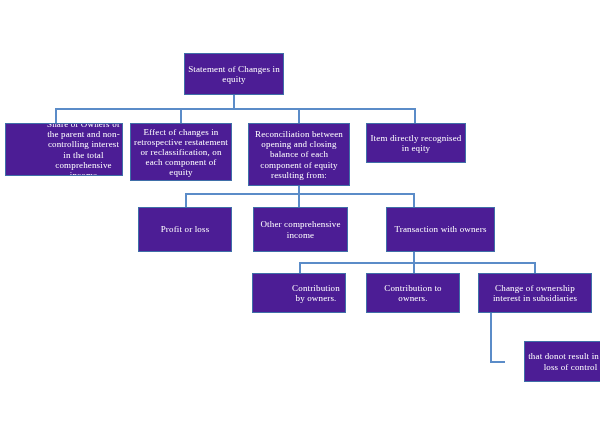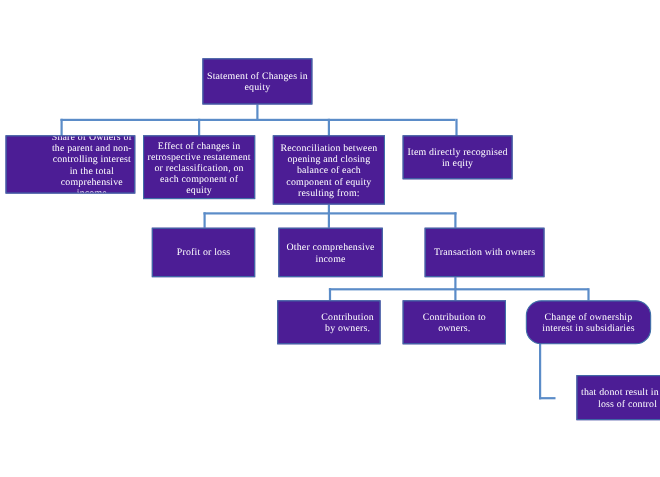--- a/index.html
+++ b/index.html
@@ -100,21 +100,21 @@
   </div>
 
   <div class="node" style="left:252px; top:273px; width:94px; height:40px;padding-left:36px;">
     <span>Contribution by owners.</span>
   </div>
 
   <div class="node" style="left:366px; top:273px; width:94px; height:40px;">
     <span>Contribution to owners.</span>
   </div>
 
-  <div class="node" style="left:478px; top:273px; width:114px; height:40px;border-radius:14px;">
+  <div class="node" style="left:478px; top:273px; width:114px; height:40px;">
     <span>Change of ownership interest in subsidiaries</span>
   </div>
 
   <div class="node" style="left:504px; top:341px; width:93px; height:41px;margin-left:20px;">
     <span>that donot result in the loss of control</span>
   </div>
 
 </div>
 
 </body></html>

